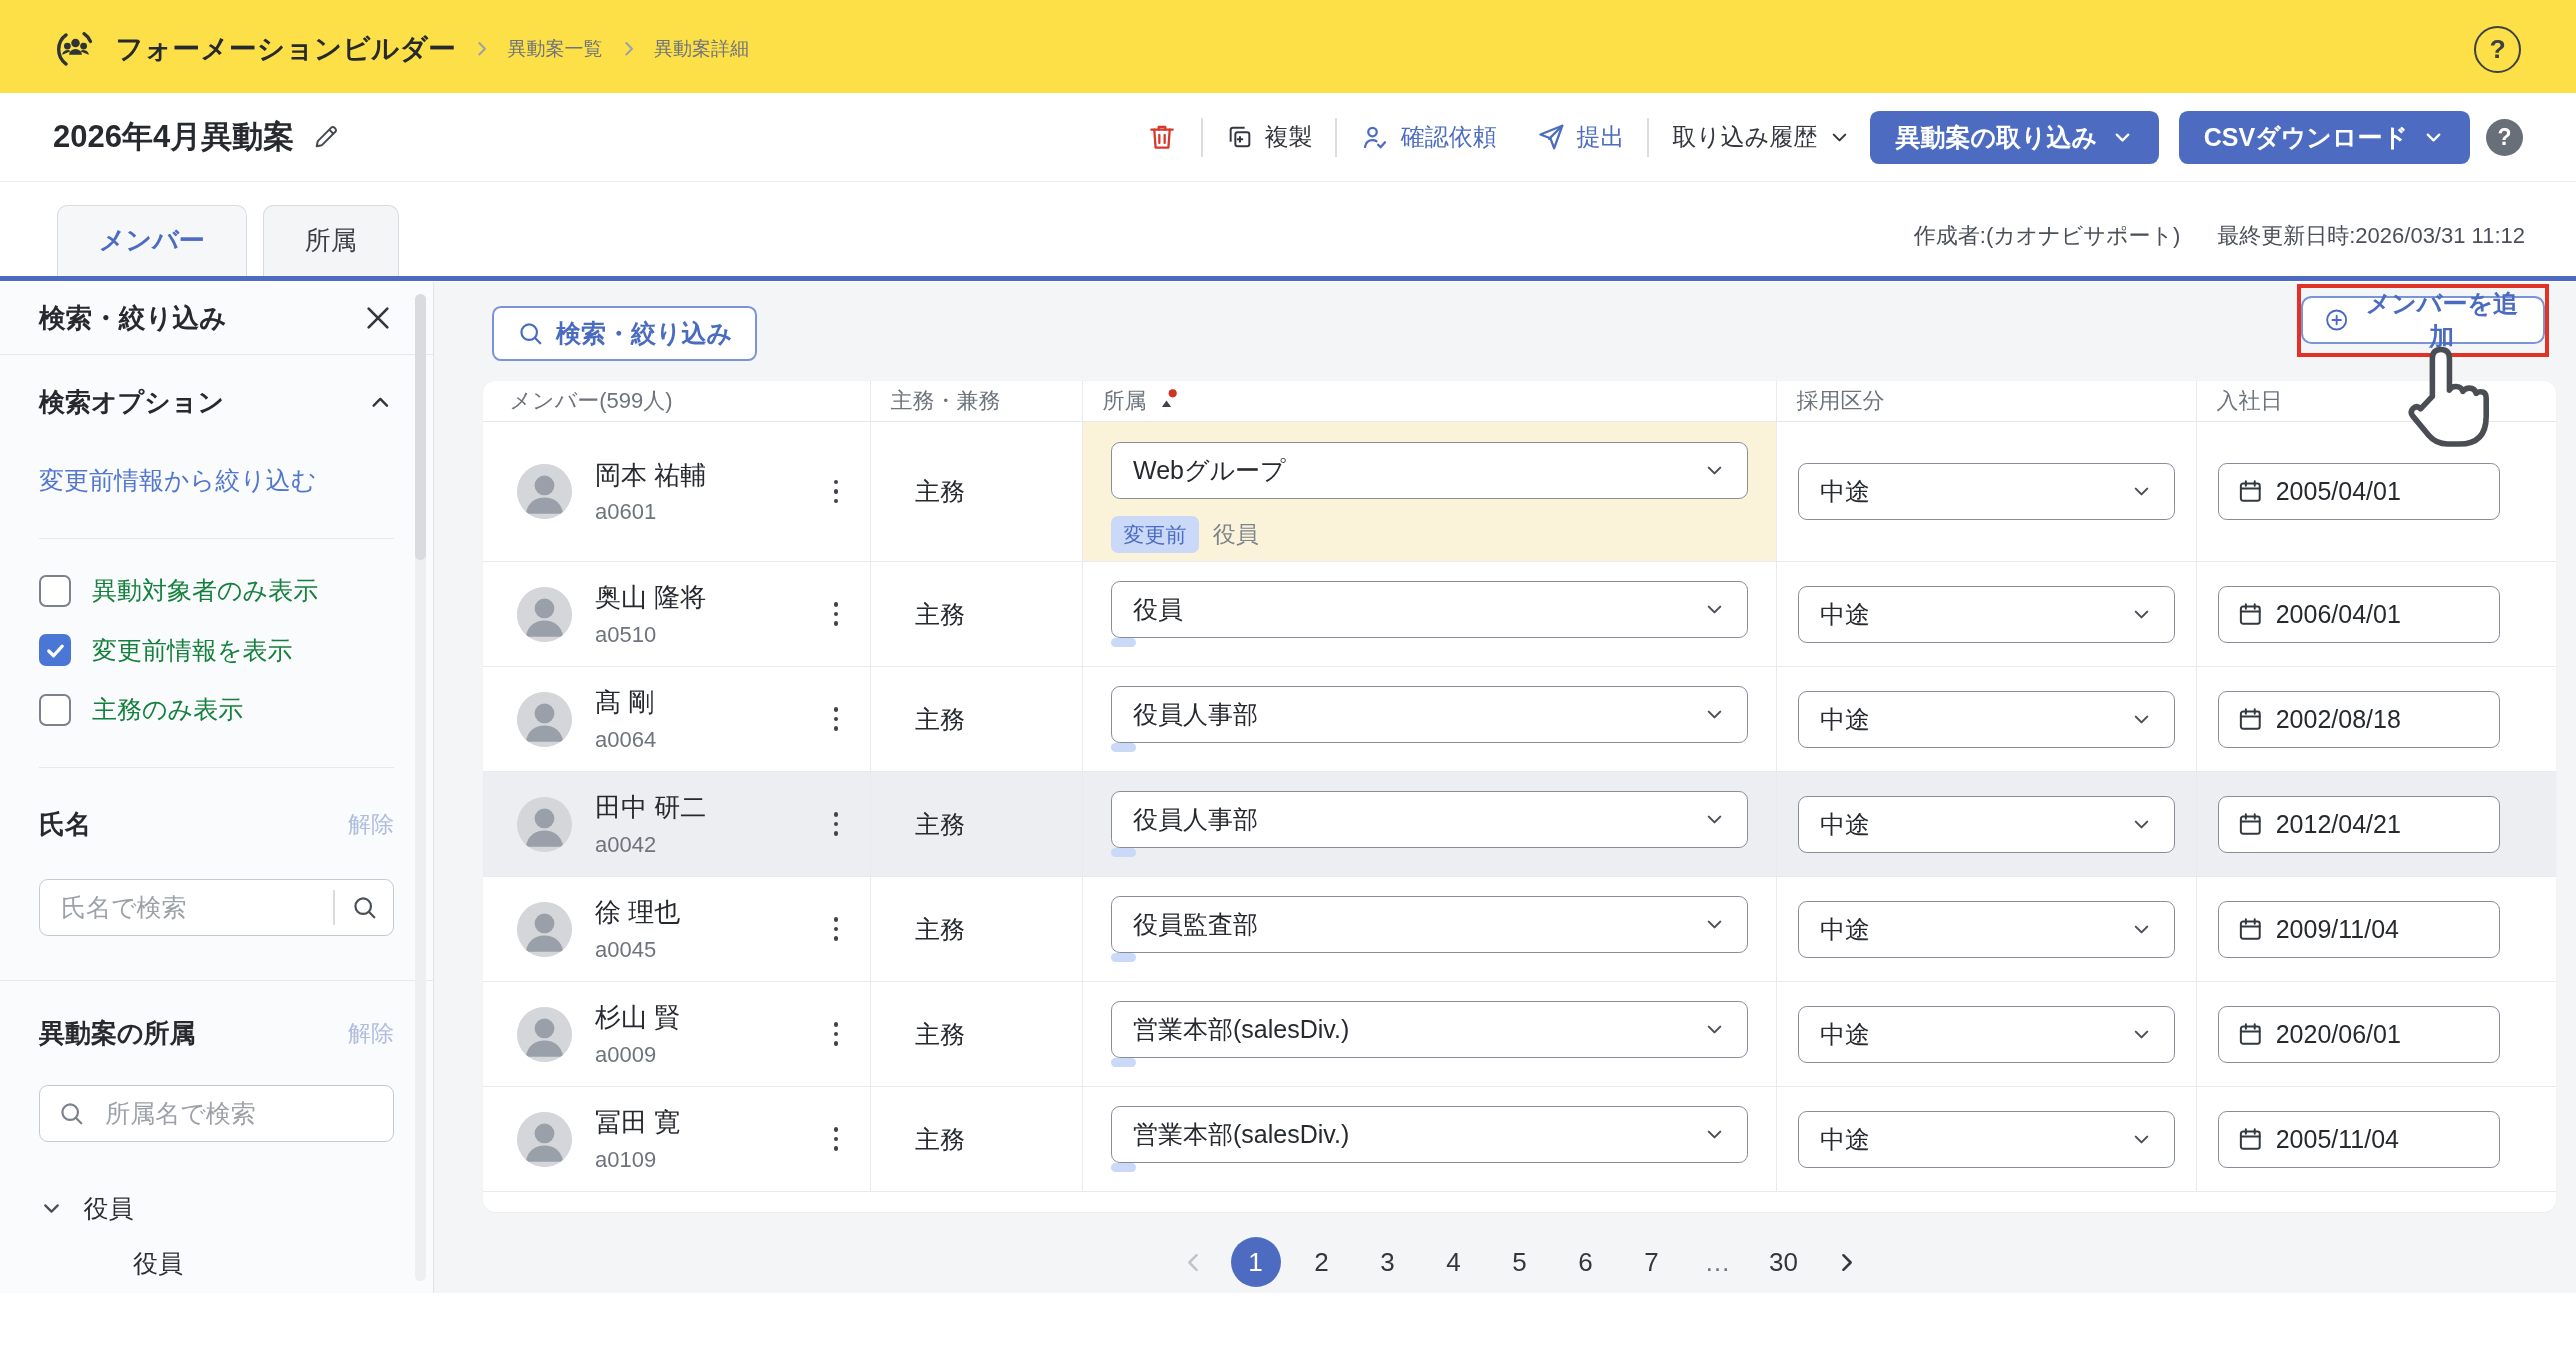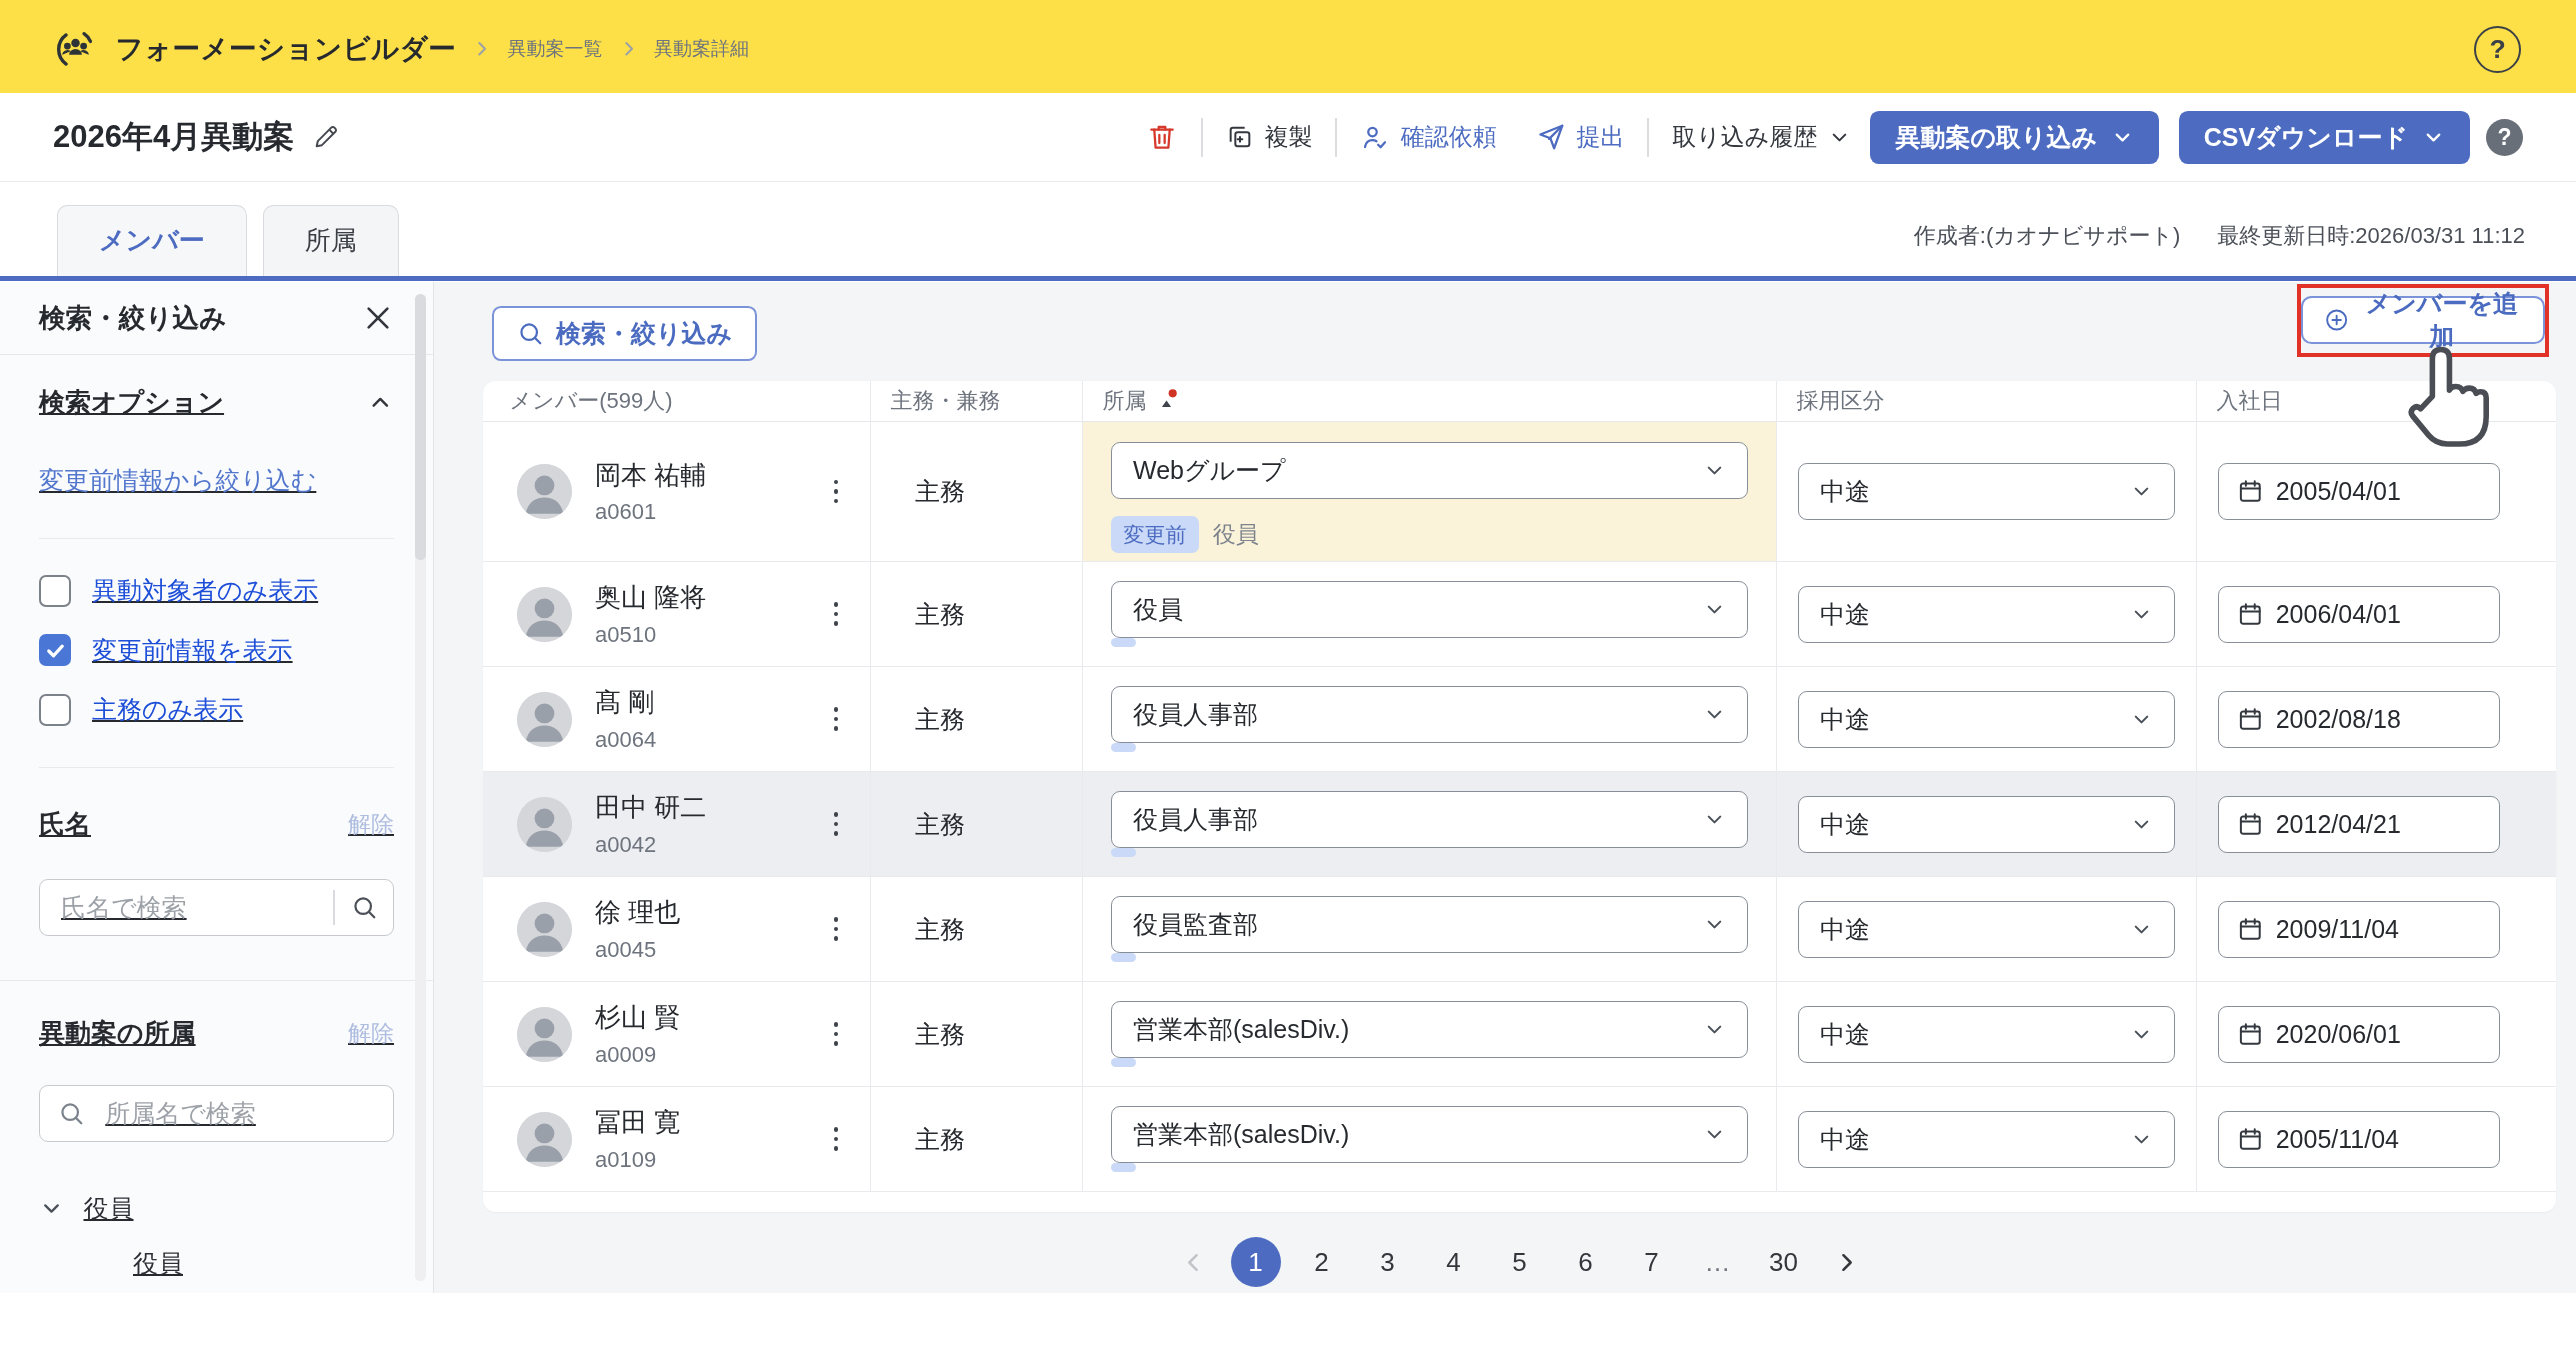--- a/index.html
+++ b/index.html
@@ -48,32 +48,32 @@
   .bottom-white{position:absolute;left:0;top:1293px;width:2576px;height:71px;background:#fff;}
 
   
   .sidebar{position:absolute;left:0;top:0;width:434px;height:1012px;background:#fafbfc;
            border-right:1.8px solid #e3e4e8;box-sizing:border-box;overflow:hidden;}
   .sb-scroll{position:absolute;right:7px;top:12.4px;width:10.6px;height:987px;background:#efeff2;border-radius:5.3px;}
   .sb-thumb{position:absolute;right:7px;top:12.4px;width:10.6px;height:266px;background:#dadbdf;border-radius:5.3px;}
   .sb-head{height:73px;display:flex;align-items:center;justify-content:space-between;
            padding:0 39px;border-bottom:1.8px solid #e7e8eb;box-sizing:border-box;}
   .sb-title{font-size:26.6px;font-weight:700;}
-  .sb-body{padding:30px 39px 0;text-decoration:underline;}
+  .sb-body{padding:30px 39px 0;}
   .sb-row{display:flex;align-items:center;justify-content:space-between;}
   .sb-sec{font-size:26px;font-weight:700;color:#26292e;}
   .sb-link{margin-top:44px;font-size:25px;color:#5377cd;}
   hr.inset{border:none;border-top:1.8px solid #e8e9ec;margin:41px 0 0;}
   hr.full{border:none;border-top:1.8px solid #e8e9ec;margin:44px -39px 0;}
   .cbgroup{margin-top:35px;display:flex;flex-direction:column;gap:26.6px;}
   .cbrow{display:flex;align-items:center;gap:21px;}
   .cbox{width:32px;height:32px;box-sizing:border-box;border:2.7px solid #7c828a;border-radius:7px;background:#fff;
         display:flex;align-items:center;justify-content:center;flex:none;}
   .cbox.on{border:none;background:#4a77d6;}
-  .cblab{font-size:25px;color:#1d4ed8;}
+  .cblab{font-size:25px;color:#15803d;}
   .clear-link{font-size:23px;color:#aebde0;}
   .sb-label-row{margin-top:39px;display:flex;align-items:center;justify-content:space-between;}
   .searchbox{margin-top:37px;height:57px;background:#fff;border:1.8px solid #c6c9ce;border-radius:8.9px;
              display:flex;align-items:center;box-sizing:border-box;overflow:hidden;}
   .searchbox input{flex:1;border:none;outline:none;font-size:25px;color:#26292e;padding:0 21px;min-width:0;
              font-family:inherit;background:transparent;}
   .searchbox input::placeholder{color:#9ca1a8;}
   .sb-sdiv{width:1.8px;height:35px;background:#d9dbdf;}
   .sb-sbtn{width:58px;height:100%;display:flex;align-items:center;justify-content:center;}
   .searchbox.iconleft{padding-left:17.7px;}

